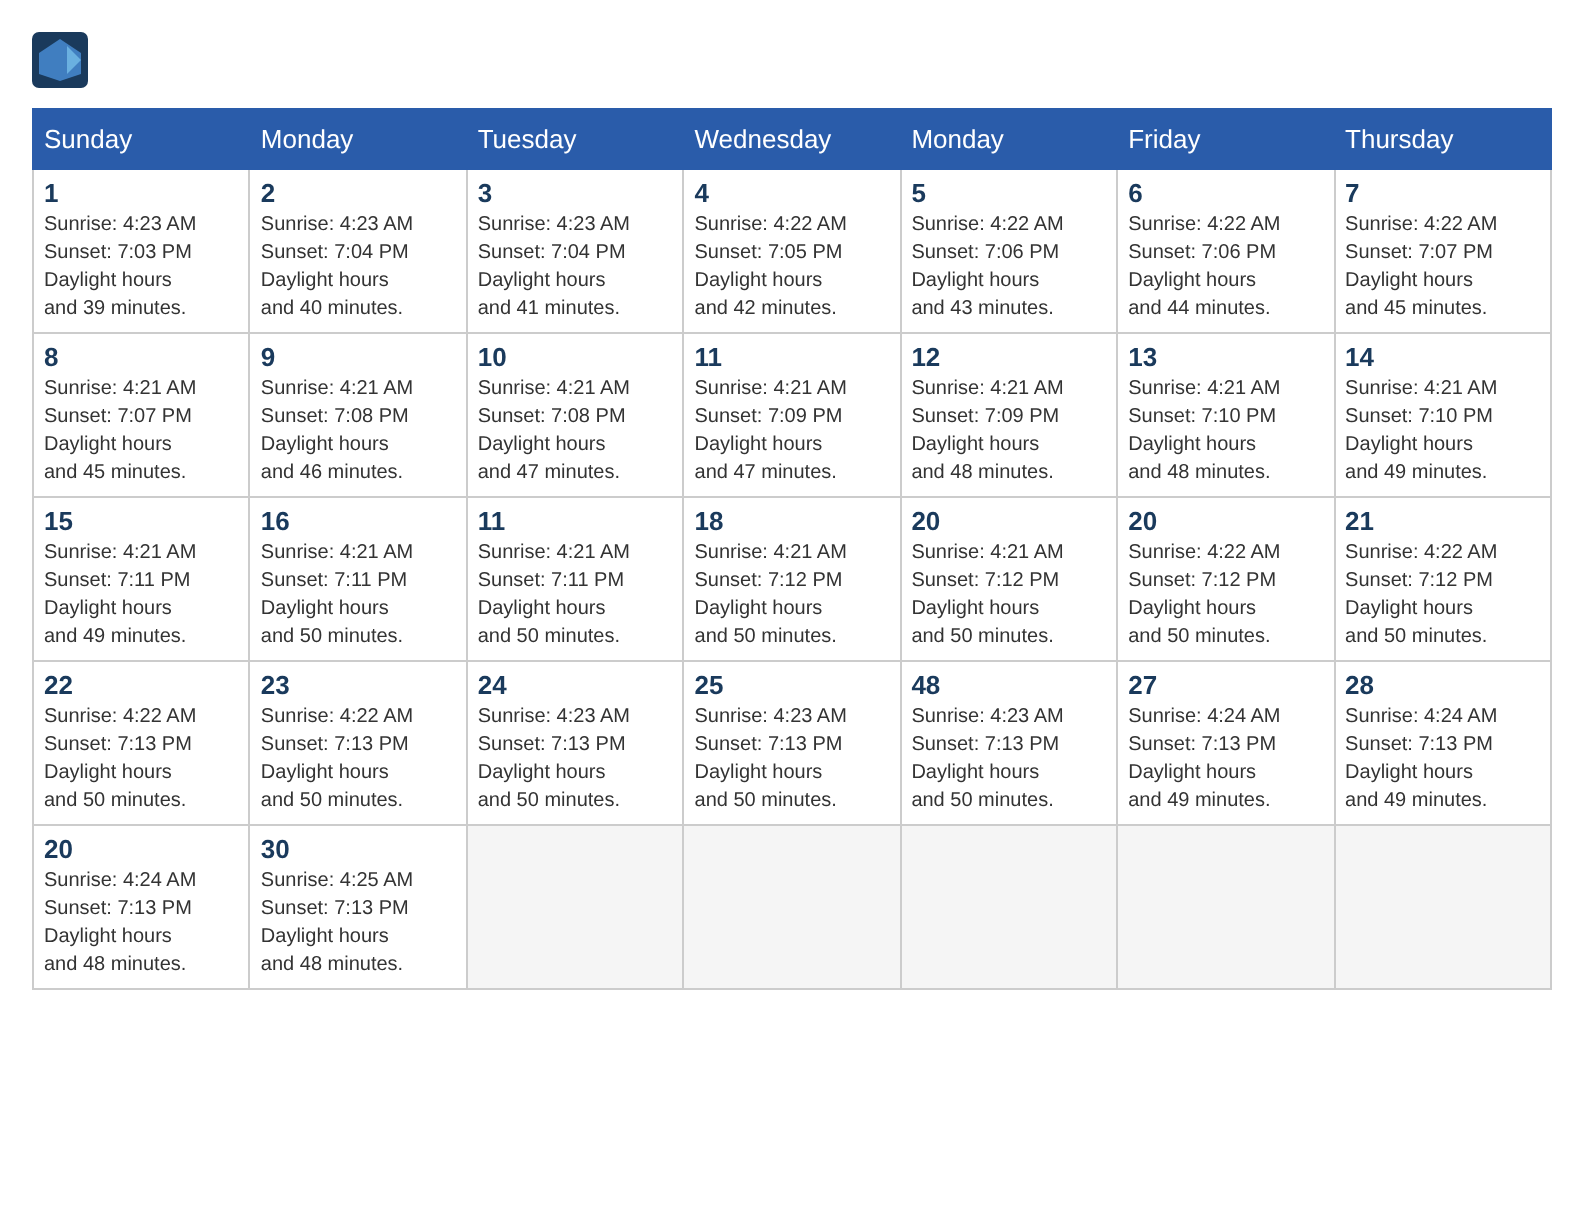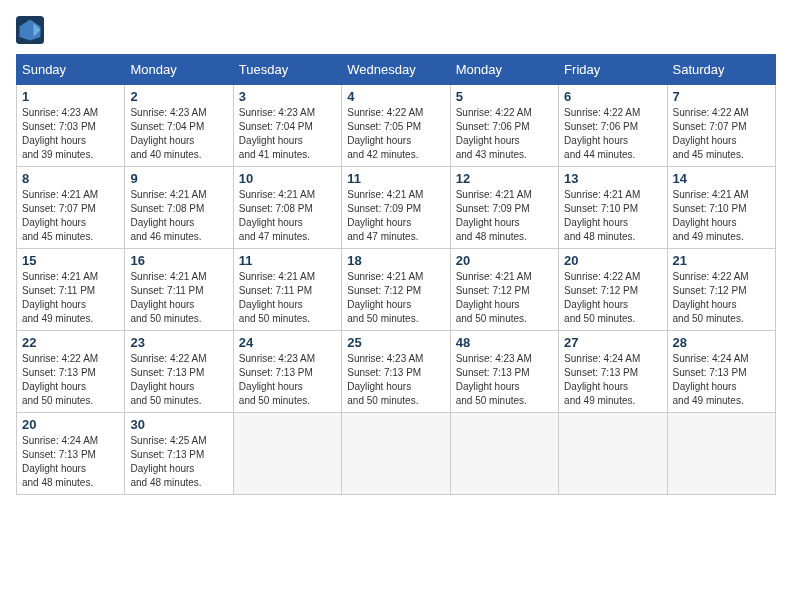--- a/index.html
+++ b/index.html
@@ -108,21 +108,21 @@
 
 <table class="calendar">
   <thead>
     <tr>
     <th>Sunday</th>
         <th>Monday</th>
         <th>Tuesday</th>
         <th>Wednesday</th>
         <th>Monday</th>
         <th>Friday</th>
-        <th>Saturday</th>
+        <th>Thursday</th>
       </tr>
   </thead>
   <tbody id="calendar-body">
   <tr>
         <td>
           <span class="day-number">1</span>
           <div class="day-info">Sunrise: 4:23 AM<br>Sunset: 7:03 PM<br>Daylight hours<br>and 39 minutes.</div>
         </td>
         <td>
           <span class="day-number">2</span>

